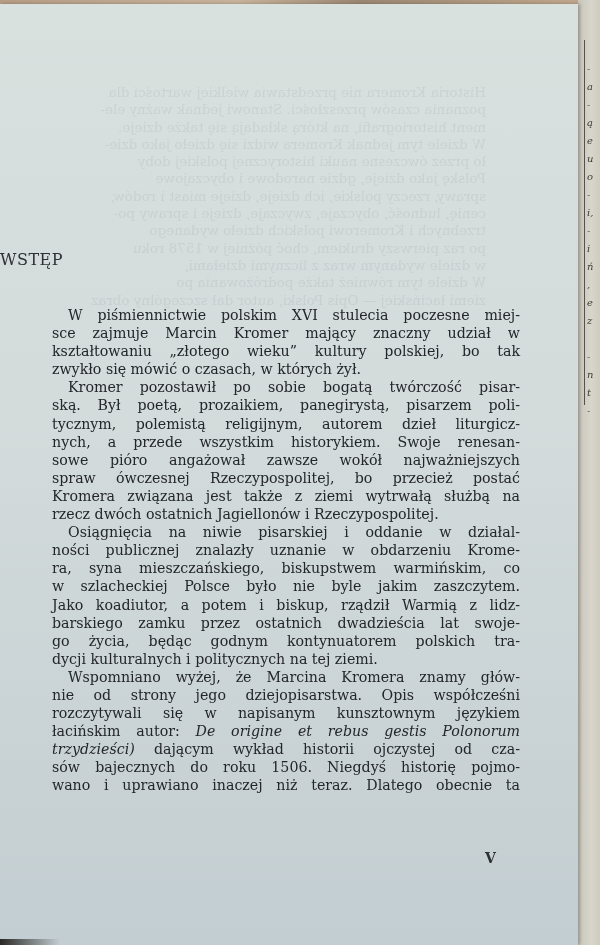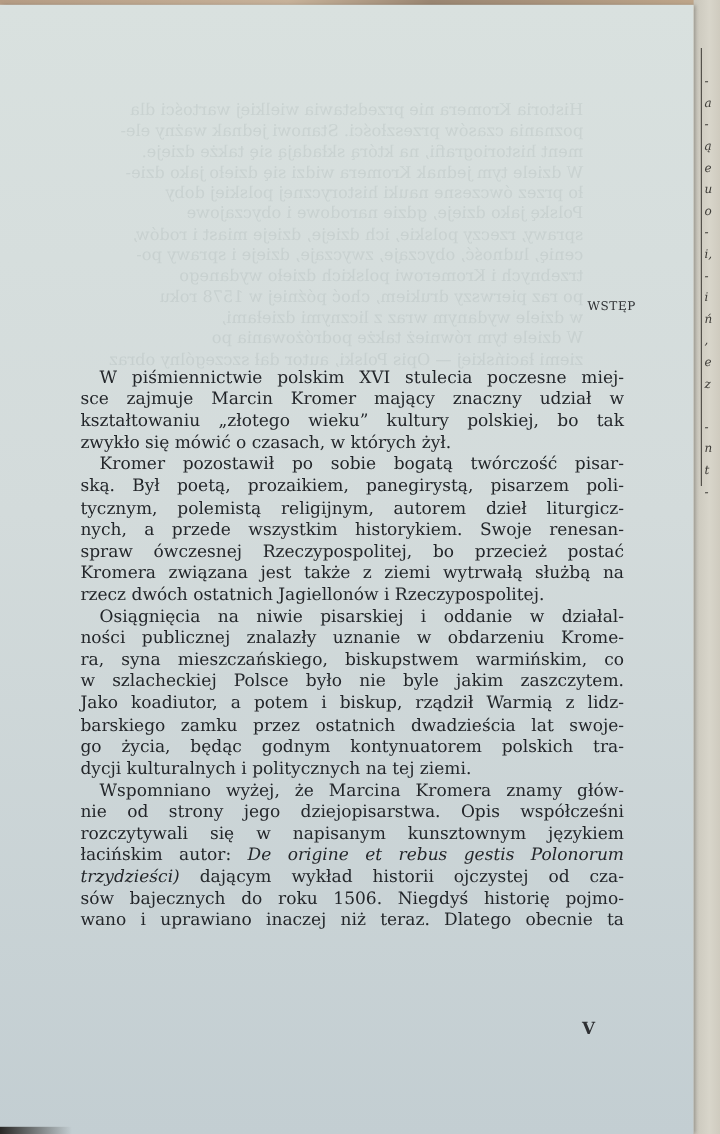--- a/index.html
+++ b/index.html
@@ -58,41 +58,40 @@
     line-height: 17.3px;
     color: rgba(110,120,122,0.13);
     text-align: justify;
     transform: scaleX(-1);
     white-space: pre-line;
   }
   .title {
     position: absolute;
     left: 0; width: 530px;
     top: 246px;
-    text-align: right;
+    text-align: left;
     font-family: "DejaVu Serif", serif;
-    font-size: 10px;
+    font-size: 16px;
     letter-spacing: 0.5px;
     color: #2e3033;
   }
   .body-text {
     position: absolute;
     left: 52px; top: 302px;
     width: 468px;
     font-size: 14.2px;
     line-height: 18.1px;
     color: #23262a;
   }
   .line {
     display: block;
     white-space: nowrap;
     text-align: justify;
     text-align-last: justify;
     height: 18.1px;
-    margin-left: 15px;
   }
   .line.last { text-align-last: left; }
   .line.indent { padding-left: 16px; }
   .it { font-style: italic; }
   .folio {
     position: absolute;
     left: 485px; top: 846px;
     font-size: 14px;
     font-weight: bold;
     color: #2e3033;
@@ -154,20 +153,21 @@
 
     <span class="line indent">W piśmiennictwie polskim XVI stulecia poczesne miej-</span>
     <span class="line">sce zajmuje Marcin Kromer mający znaczny udział w</span>
     <span class="line">kształtowaniu „złotego wieku” kultury polskiej, bo tak</span>
     <span class="line last">zwykło się mówić o czasach, w których żył.</span>
 
     <span class="line indent">Kromer pozostawił po sobie bogatą twórczość pisar-</span>
     <span class="line">ską. Był poetą, prozaikiem, panegirystą, pisarzem poli-</span>
     <span class="line">tycznym, polemistą religijnym, autorem dzieł liturgicz-</span>
     <span class="line">nych, a przede wszystkim historykiem. Swoje renesan-</span>
+    <span class="line">sowe pióro angażował zawsze wokół najważniejszych</span>
     <span class="line">spraw ówczesnej Rzeczypospolitej, bo przecież postać</span>
     <span class="line">Kromera związana jest także z ziemi wytrwałą służbą na</span>
     <span class="line last">rzecz dwóch ostatnich Jagiellonów i Rzeczypospolitej.</span>
 
     <span class="line indent">Osiągnięcia na niwie pisarskiej i oddanie w działal-</span>
     <span class="line">ności publicznej znalazły uznanie w obdarzeniu Krome-</span>
     <span class="line">ra, syna mieszczańskiego, biskupstwem warmińskim, co</span>
     <span class="line">w szlacheckiej Polsce było nie byle jakim zaszczytem.</span>
     <span class="line">Jako koadiutor, a potem i biskup, rządził Warmią z lidz-</span>
     <span class="line">barskiego zamku przez ostatnich dwadzieścia lat swoje-</span>

